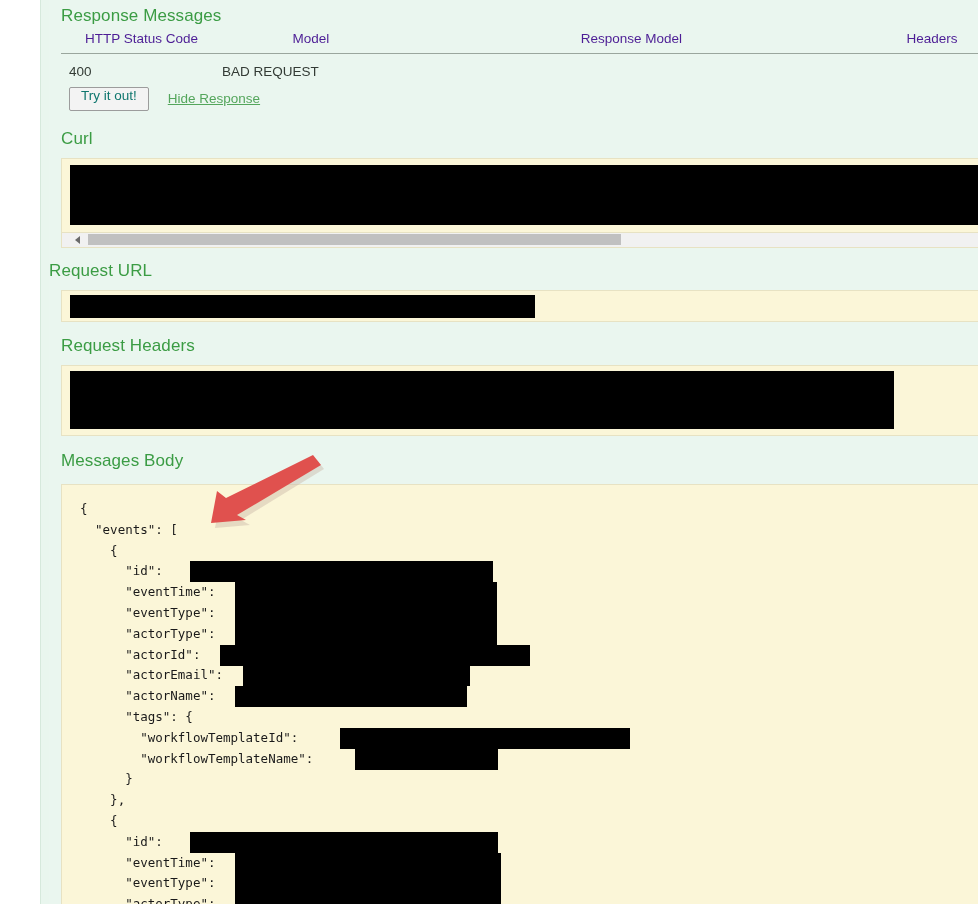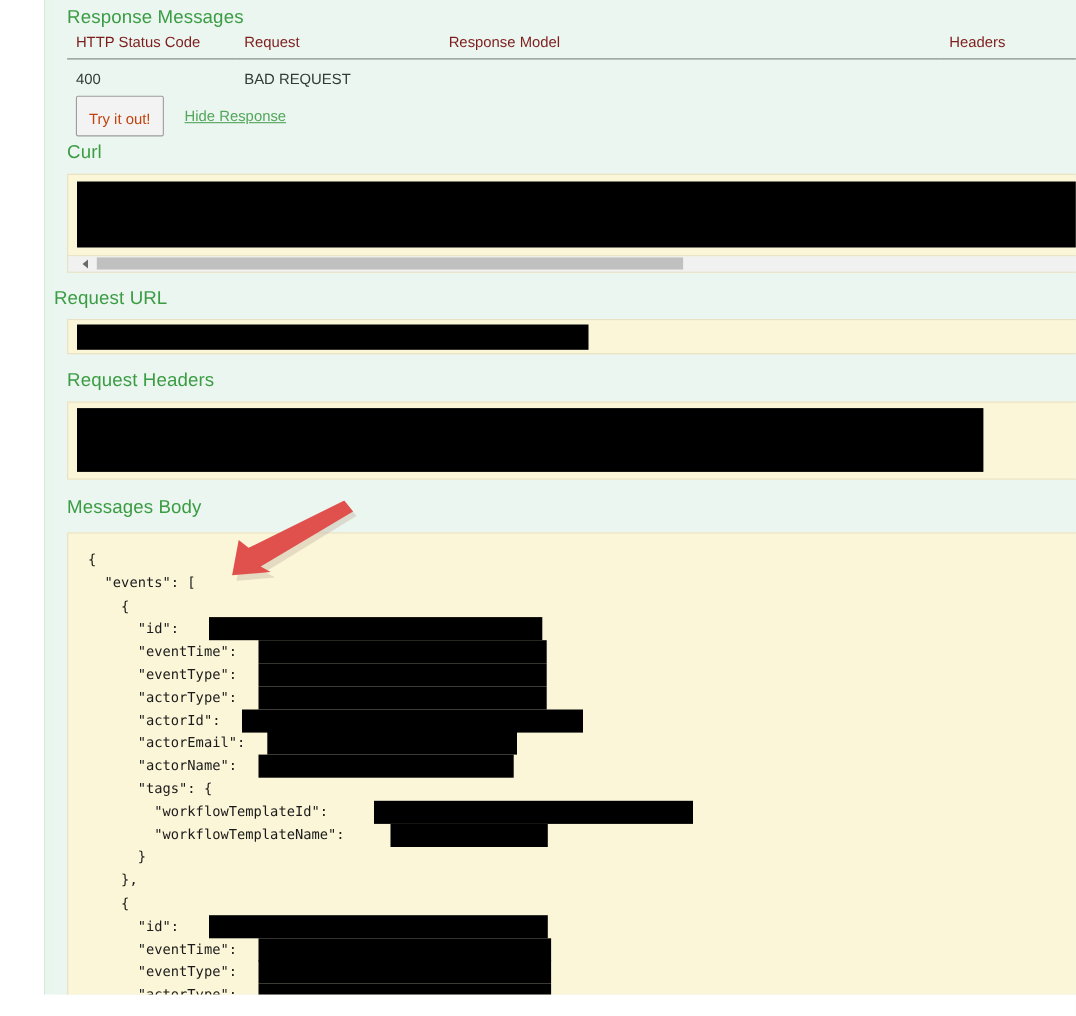--- a/index.html
+++ b/index.html
@@ -52,23 +52,23 @@
   }
   table.msg-table {
     position: absolute;
     left: 12px;
     top: 31px;
     width: 940px;
     border-collapse: collapse;
     font-size: 13.5px;
   }
   table.msg-table th {
-    text-align: left;
+    text-align: center;
     font-weight: 400;
-    color: #7f1d1d;
+    color: #4c1d95;
     padding: 0 0 7px 8px;
     border-bottom: 1px solid #9aa69d;
     font-size: 13.5px;
   }
   table.msg-table td {
     padding: 10px 0 6px 8px;
     color: #333b35;
     font-size: 13.5px;
     vertical-align: top;
   }
@@ -86,23 +86,23 @@
     position: absolute;
     left: 20px;
     top: 87px;
     display: flex;
     align-items: center;
   }
   .try-btn {
     background: #f3f3f3;
     border: 1px solid #9c9c9c;
     border-radius: 2px;
-    padding: 14px 11px 6px 11px;
-    font-size: 13.5px;
-    color: #c2410c;
+    padding: 1px 11px 6px 11px;
+    font-size: 13.5px;
+    color: #0f766e;
     font-family: "Liberation Sans", sans-serif;
     cursor: pointer;
     line-height: 1.1;
   }
   .hide-link {
     margin-left: 19px;
     color: #54a65c;
     font-size: 13.5px;
     text-decoration: underline;
     cursor: pointer;
@@ -249,21 +249,21 @@
 
 <div class="page">
   <div class="inner">
 
     <h3 class="section-title resp-msg-title">Response Messages</h3>
 
     <table class="msg-table">
       <thead>
         <tr>
           <th class="col-status">HTTP Status Code</th>
-          <th class="col-reason">Request</th>
+          <th class="col-reason">Model</th>
           <th class="col-model">Response Model</th>
           <th class="col-headers">Headers</th>
         </tr>
       </thead>
       <tbody>
         <tr>
           <td class="status-code">400</td>
           <td>BAD REQUEST</td>
           <td></td>
           <td></td>

